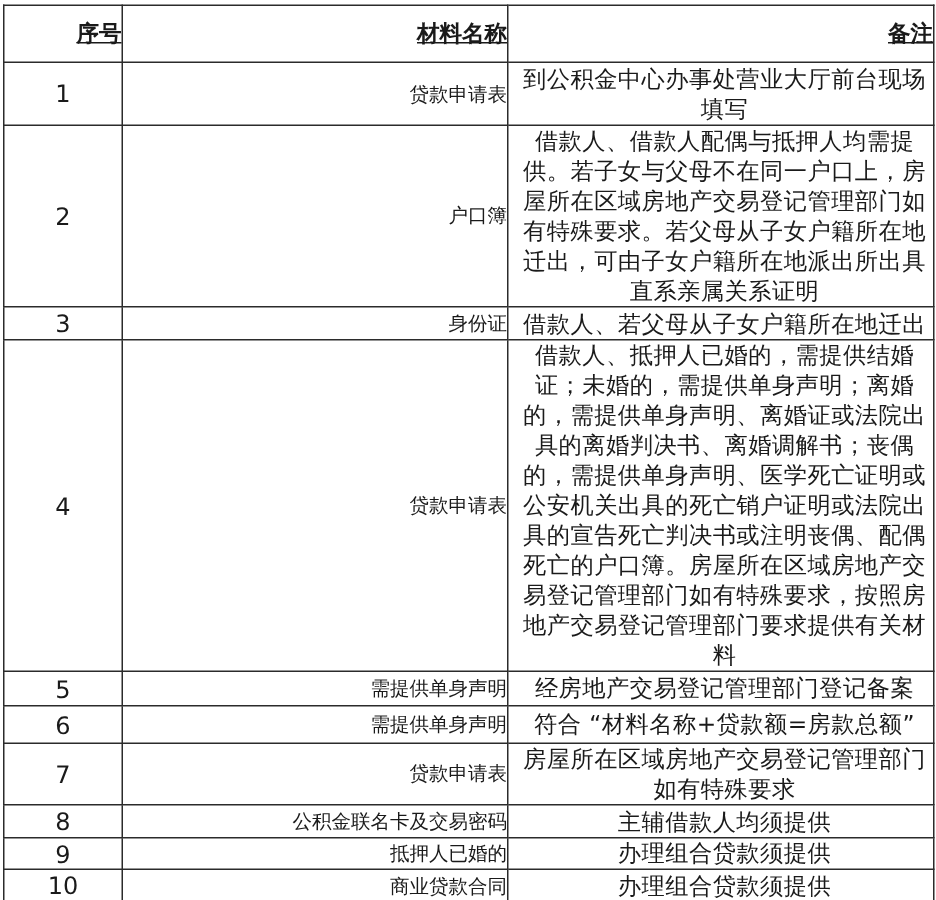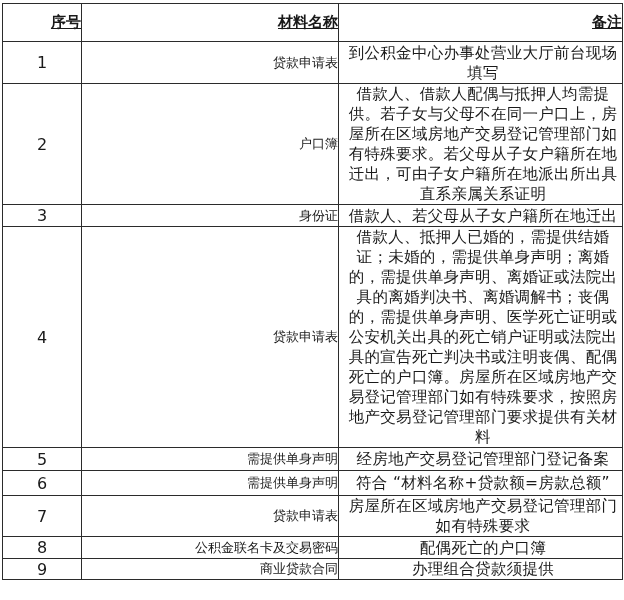--- a/index.html
+++ b/index.html
@@ -62,21 +62,26 @@
       <td class="note">符合 “材料名称+贷款额=房款总额”</td>
     </tr>
     <tr style="height:39px">
       <td class="num">7</td>
       <td class="name">贷款申请表</td>
       <td class="note">房屋所在区域房地产交易登记管理部门如有特殊要求</td>
     </tr>
     <tr style="height:22px">
       <td class="num">8</td>
       <td class="name">公积金联名卡及交易密码</td>
-      <td class="note">配偶死亡的户口簿</td>
+      <td class="note">主辅借款人均须提供</td>
     </tr>
     <tr style="height:21px">
       <td class="num">9</td>
+      <td class="name">抵押人已婚的</td>
+      <td class="note">办理组合贷款须提供</td>
+    </tr>
+    <tr style="height:22px">
+      <td class="num">10</td>
       <td class="name">商业贷款合同</td>
       <td class="note">办理组合贷款须提供</td>
     </tr>
   </tbody>
 </table>
 
 </body></html>

